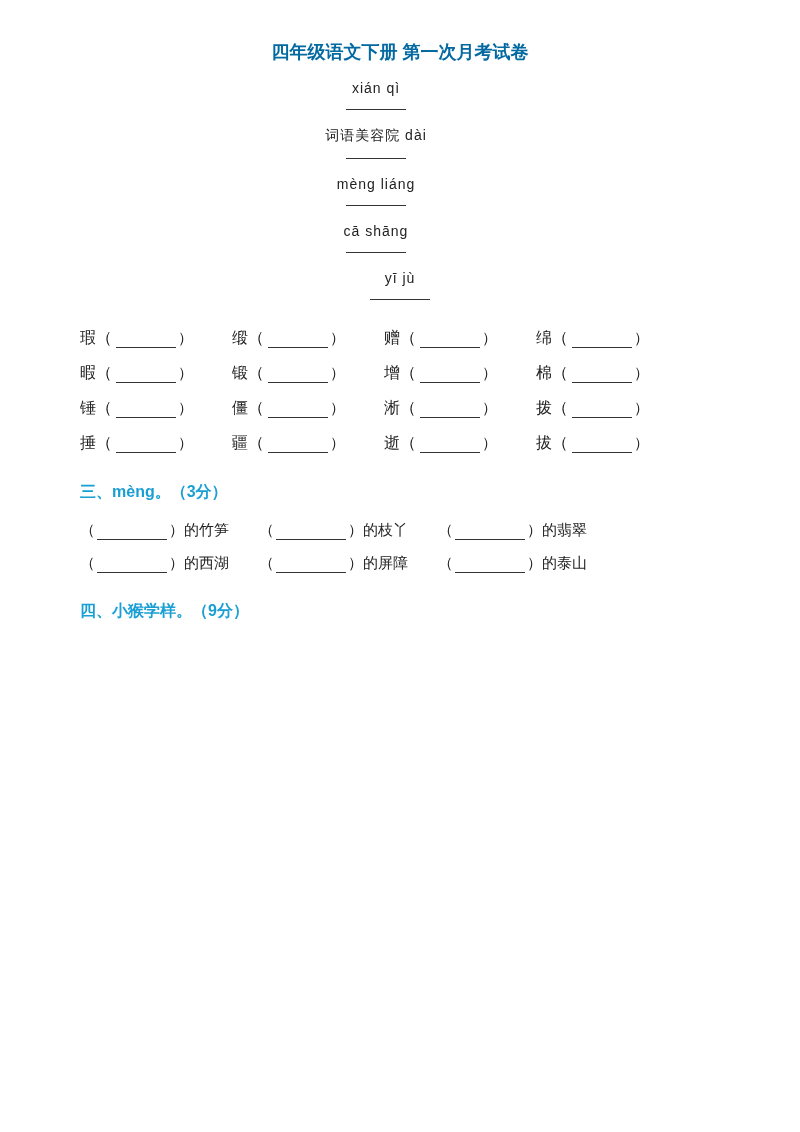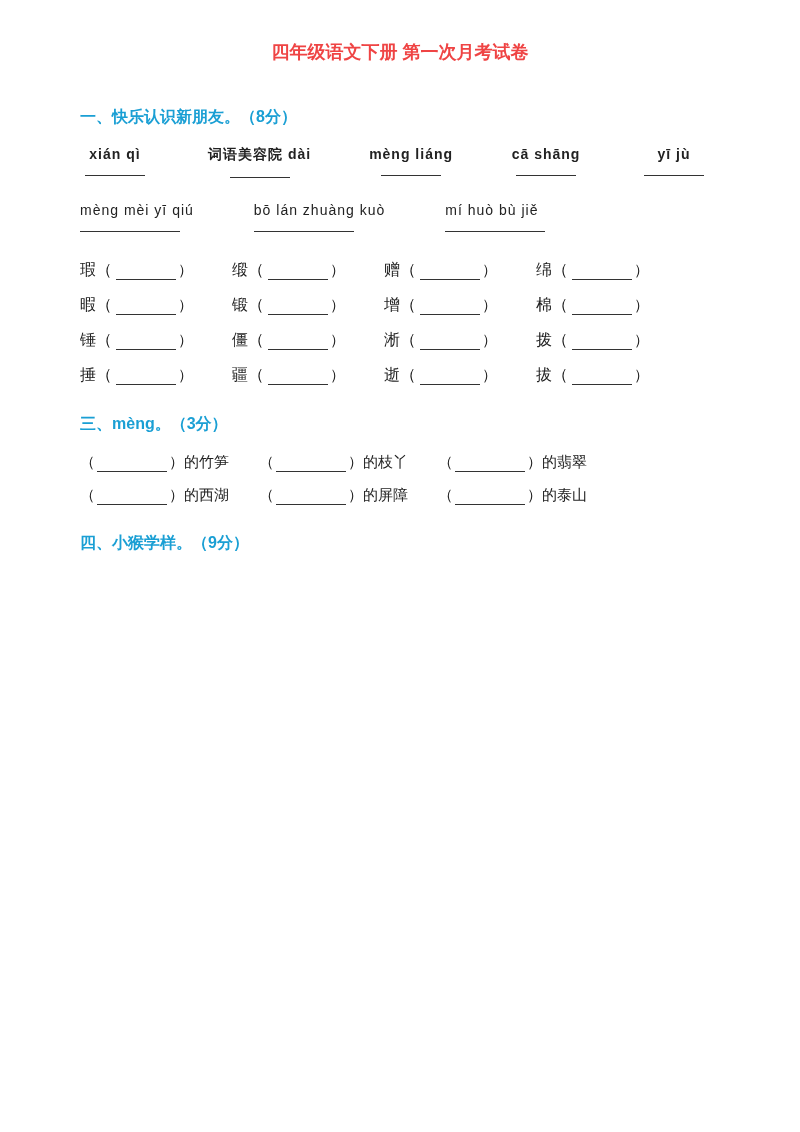--- a/index.html
+++ b/index.html
@@ -13,40 +13,39 @@
       font-size: 16px;
       color: #222;
       width: 800px;
       min-height: 1132px;
       padding: 40px 80px;
     }
     .page-title {
       text-align: center;
       font-size: 18px;
       font-weight: bold;
-      color: #ef4444;
-      margin-bottom: 43px;
+      color: #0369a1;
+      margin-bottom: 16px;
       font-family: "SimHei", "黑体", sans-serif;
     }
     .section-title {
       color: #1a9fd4;
       font-size: 16px;
       font-weight: bold;
       margin-bottom: 18px;
       font-family: "SimHei", "黑体", sans-serif;
     }
     .section {
       margin-bottom: 28px;
     }
     .pinyin-row {
       display: flex;
-      flex-direction: row;
-      gap: 10px;
+      flex-direction: column;
+      gap: 17px;
       margin-bottom: 8px;
-      font-weight: bold;
     }
     .pinyin-item {
       display: flex;
       flex-direction: column;
       align-items: center;
       margin-right: 48px;
       min-width: 70px;
     }
     .pinyin-item:last-child {
       margin-right: 0;
@@ -141,21 +140,20 @@
     .section3-item:last-child {
       margin-right: 0;
     }
   </style>
 </head>
 <body>
 
 <div class="page-title">四年级语文下册  第一次月考试卷</div>
 
 <div class="section">
-  <div class="section-title">一、快乐认识新朋友。（8分）</div>
 
   <div class="pinyin-row">
     <div class="pinyin-item">
       <span class="pinyin-text">xián qì</span>
       <div class="pinyin-line"></div>
     </div>
     <div class="pinyin-item">
       <span class="pinyin-text">词语美容院 dài</span>
       <div class="pinyin-line"></div>
     </div>
@@ -166,34 +164,20 @@
     <div class="pinyin-item">
       <span class="pinyin-text">cā shāng</span>
       <div class="pinyin-line"></div>
     </div>
     <div class="pinyin-item">
       <span class="pinyin-text">yī jù</span>
       <div class="pinyin-line"></div>
     </div>
   </div>
 
-  <div class="pinyin-row2" style="margin-top:24px;">
-    <div class="pinyin-item2">
-      <span class="pinyin-text">mèng mèi yī qiú</span>
-      <div class="pinyin-line2"></div>
-    </div>
-    <div class="pinyin-item2">
-      <span class="pinyin-text">bō lán zhuàng kuò</span>
-      <div class="pinyin-line2"></div>
-    </div>
-    <div class="pinyin-item2">
-      <span class="pinyin-text">mí huò bù jiě</span>
-      <div class="pinyin-line2"></div>
-    </div>
-  </div>
 </div>
 
 <div class="section">
 
   <div class="chars-grid">
 
     <div class="chars-row">
       <div class="char-group">
         <span class="char-main">瑕（</span>
         <span class="fill-blank"></span>

